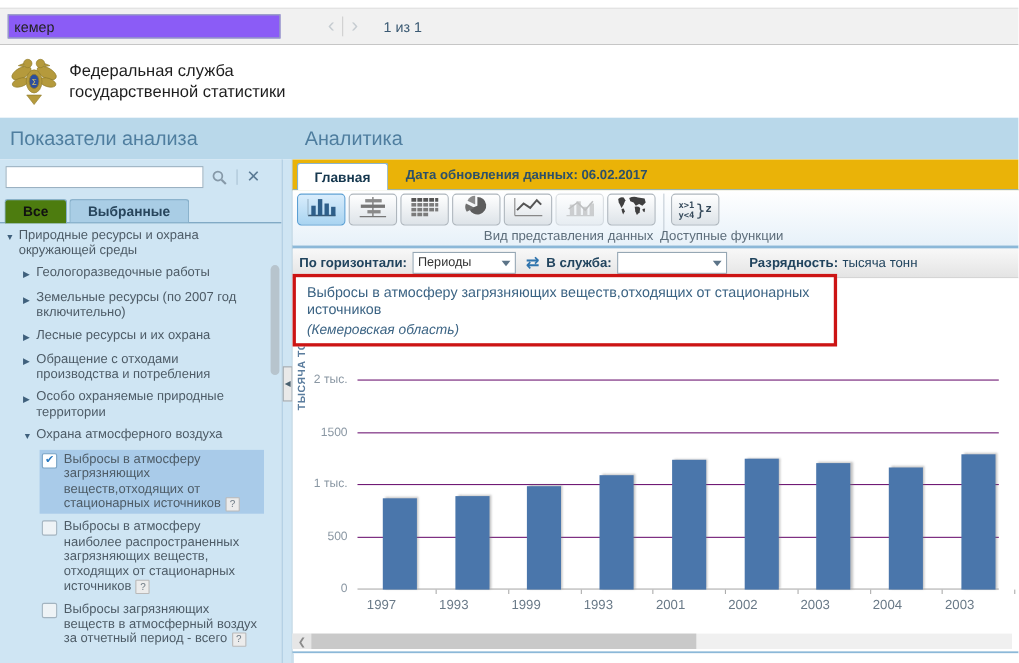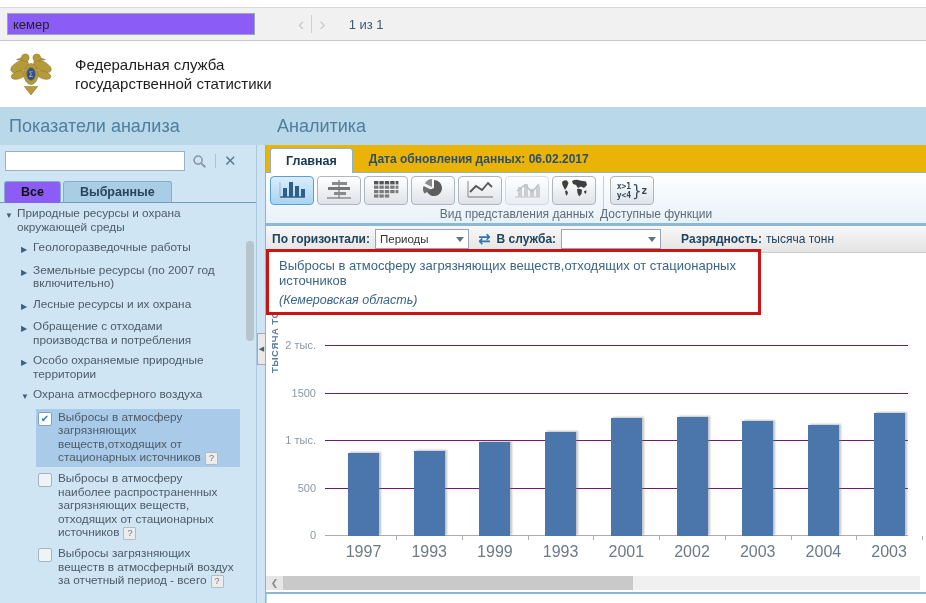--- a/index.html
+++ b/index.html
@@ -14,40 +14,40 @@
     display:flex;align-items:center;}
   .findbar input{margin-left:7px;width:236px;height:20px;border:1px solid #98aab8;
     font:13px "Liberation Sans",sans-serif;color:#222;padding:0 5px;outline:none;background:#8b5cf6;}
   .navgroup{display:flex;align-items:center;margin-left:36px;color:#c2c2c2;}
   .navbtn{font-size:19px;line-height:18px;padding:0 7px;cursor:default;color:#c6ccd1;}
   .navdiv{width:1px;height:18px;background:#cfcfcf;}
   .findcount{margin-left:16px;font-size:13px;color:#3b5a73;}
   
   .logorow{height:66px;display:flex;align-items:center;background:#fff;}
   .logorow svg{margin-left:9px;}
-  .logotext{margin-left:22px;font-size:15px;line-height:19px;color:#1d1d1d;}
+  .logotext{margin-left:10px;font-size:15px;line-height:19px;color:#1d1d1d;}
   
   .band{height:38px;background:#b9d8ea;display:flex;align-items:center;}
   .band .lt{width:256px;padding-left:9px;font-size:18px;color:#4f7e9f;}
   .band .rt{padding-left:12px;font-size:18px;color:#4f7e9f;}
   
   .content{display:flex;height:458px;}
   .sidebar{width:256px;background:#cfe5f3;position:relative;flex:none;}
   .searchrow{display:flex;align-items:center;padding:6px 0 4px 5px;}
   .searchrow input{width:170px;height:18px;border:1px solid #9ab1c2;background:#fff;
     font:12px "Liberation Sans",sans-serif;padding:0 4px;outline:none;}
   .sicon{margin-left:7px;cursor:pointer;display:inline-flex;}
   .xicon{margin-left:8px;color:#5a7a94;font-size:15px;font-weight:bold;cursor:pointer;
     border-left:1px solid #a9c2d4;padding-left:8px;line-height:14px;}
   .tabsrow{display:flex;align-items:flex-end;height:24px;margin-top:3px;
     border-bottom:1px solid #6f9cba;padding-left:4px;}
   .stab{font-size:12.5px;font-weight:bold;color:#27455c;background:#a9cde5;
     border:1px solid #85aec9;border-bottom:none;border-radius:3px 3px 0 0;
     padding:3px 16px 3px 16px;margin-right:2px;cursor:pointer;}
-  .stab.active{background:#8b5cf6;color:#111;position:relative;top:1px;padding-bottom:4px;}
+  .stab.active{background:#4d7c0f;color:#111;position:relative;top:1px;padding-bottom:4px;}
   .tree{padding:4px 18px 0 5px;overflow:hidden;height:388px;font-size:11.8px;
     line-height:13.5px;color:#4d5b66;}
   .titem{display:flex;margin-bottom:7px;cursor:pointer;}
   .titem .arrow{flex:none;width:12px;font-size:8px;color:#3f607c;padding-top:2px;}
   .titem.lvl1{padding-left:16px;}
   .titem.lvl2{padding-left:33px;}
   .cbx{flex:none;width:12px;height:12px;border:1px solid #a3b4c0;background:#eef3f6;
     margin-right:6px;margin-top:1px;font-size:10px;line-height:11px;text-align:center;
     color:#2a7ac0;border-radius:2px;}
   .cbx.checked{background:#fff;border-color:#7aa3c4;}
@@ -107,21 +107,21 @@
   .gline{position:absolute;left:0;width:100%;height:1px;background:#701a75;}
   .gline.zero{background:#adadad;}
   .ylab{position:absolute;right:100%;margin-right:9px;width:46px;text-align:right;
     font-size:11px;color:#8a97a3;transform:translateY(-6px);}
   .yaxistitle{position:absolute;left:3px;top:120px;font-size:9.5px;font-weight:bold;
     letter-spacing:.5px;color:#5b7d9e;transform:rotate(-90deg);transform-origin:left top;
     white-space:nowrap;text-transform:uppercase;}
   .bar{position:absolute;bottom:0;width:31px;background:#4a76ab;
     box-shadow:2px -1px 2px rgba(120,120,120,.45);}
   .xtick{position:absolute;top:200px;width:1px;height:4px;background:#adadad;}
-  .xlab{position:absolute;top:207px;width:60px;text-align:center;font-size:16px;color:#6a7a88;}
+  .xlab{position:absolute;top:207px;width:60px;text-align:left;font-size:12px;color:#6a7a88;}
   .hscroll{position:absolute;left:0;bottom:2px;height:14px;width:654px;background:#f0f0f0;
     display:flex;}
   .harrow{width:17px;height:14px;background:#e6e6e6;color:#8a8a8a;font-size:9px;
     display:flex;align-items:center;justify-content:center;cursor:pointer;}
   .hthumb{width:350px;height:14px;background:#c9c9c9;cursor:pointer;}
   .bottomrule{height:2px;background:#8cb8d8;}
   .bottompad{height:9px;background:#fff;border-left:1px solid #bcd6e8;}
 </style>
 </head>
 <body>

